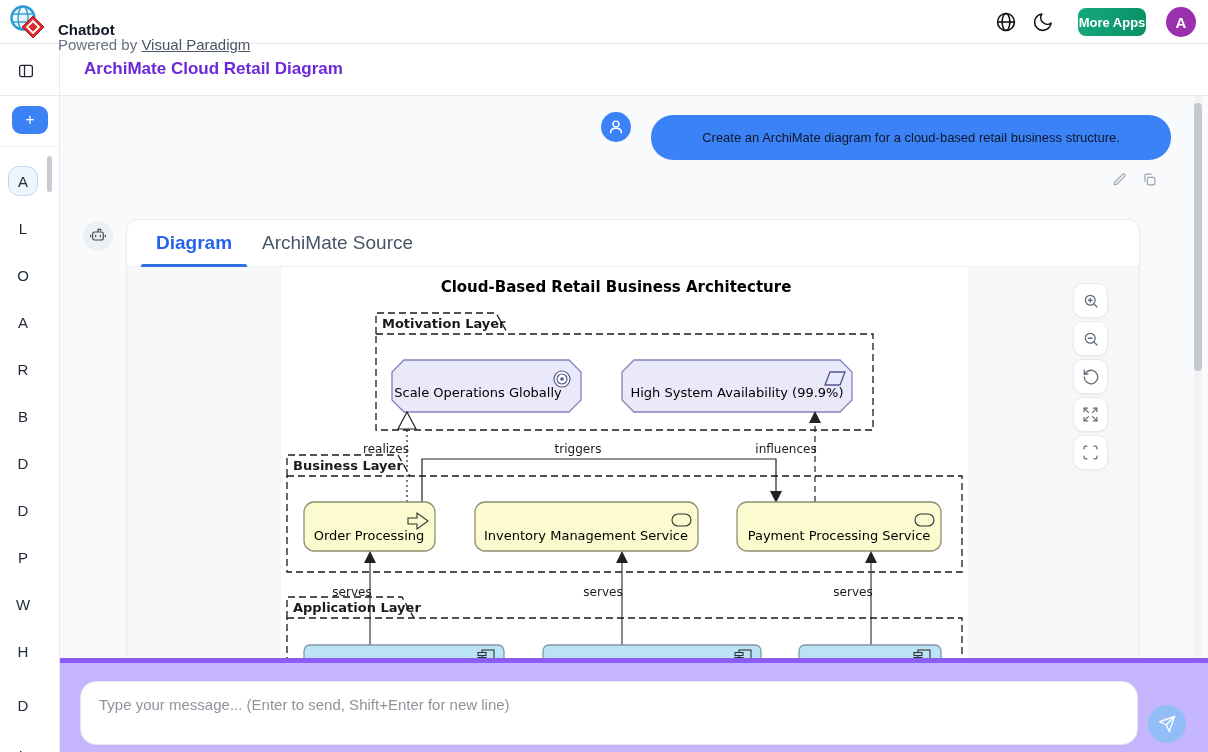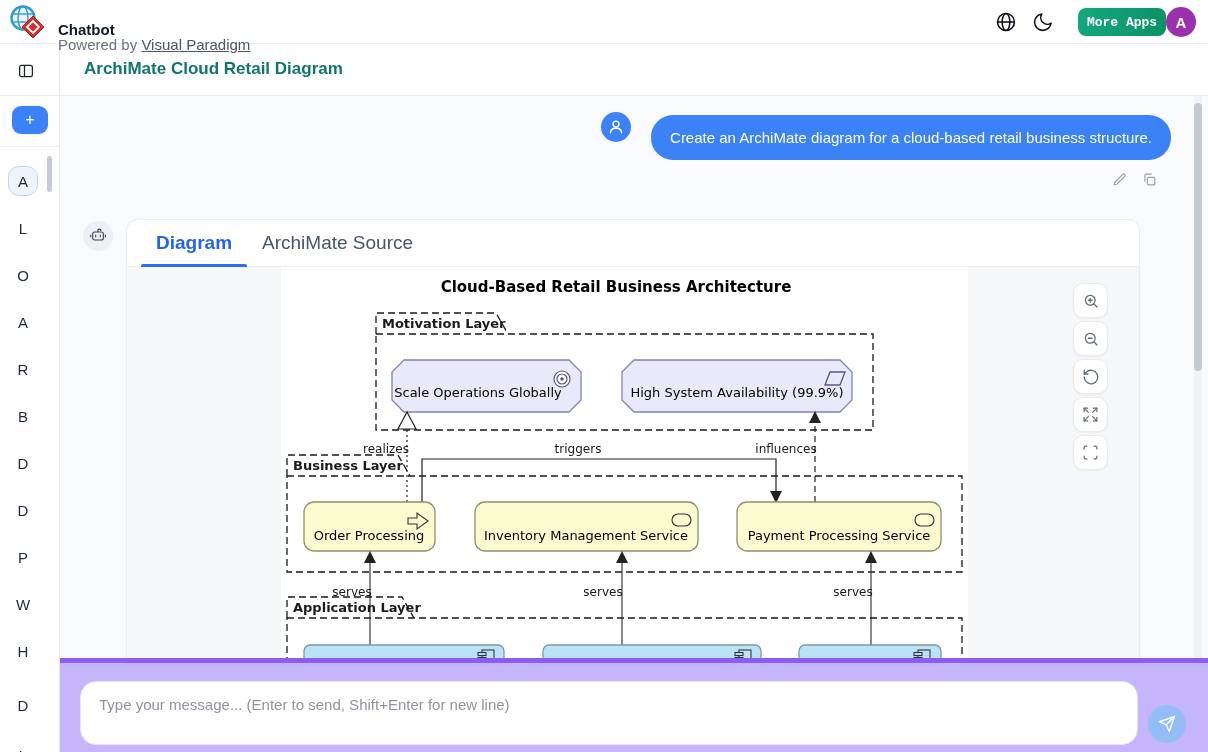--- a/index.html
+++ b/index.html
@@ -8,24 +8,24 @@
 
   
   #app-header { position:absolute; left:0; top:0; width:1208px; height:44px;
     background:#fff; border-bottom:1px solid #e7eaee; z-index:30; }
   #app-logo { position:absolute; left:9px; top:3px; }
   #brand { position:absolute; left:58px; top:7px;margin-top:14px; }
   #brand .t { font-size:15px; font-weight:bold; color:#111827; line-height:17px; }
   #brand .s { font-size:15px; color:#6b7280; line-height:14px; }
   #brand .s a { color:#4b5563; text-decoration:underline; cursor:pointer; }
   .hdr-icon-btn { position:absolute; top:11px; width:22px; height:22px; color:#0b0f14; cursor:pointer; }
-  #more-apps { position:absolute; left:1078px; top:8px; width:88px; height:28px;
+  #more-apps { position:absolute; left:1078px; top:8px; width:68px; height:28px;
     border:none; border-radius:8px; color:#fff; font-size:13px; font-weight:bold;
     background:linear-gradient(100deg,#13a87d,#0b9166); cursor:pointer;
-    font-family:Liberation Mono, monospace; }
+    font-family:Liberation Sans, sans-serif; }
   #hdr-avatar { position:absolute; left:1166px; top:7px; width:30px; height:30px;
     border-radius:50%; background:#9b30ae; color:#fff; font-size:15px; font-weight:bold;
     display:flex; align-items:center; justify-content:center; cursor:pointer; }
 
   
   #sidebar { position:absolute; left:0; top:44px; width:60px; height:708px;
     background:#fff; border-right:1px solid #e7eaee; z-index:20; overflow:hidden; }
   #sidebar-top { height:52px; border-bottom:1px solid #e7eaee; position:relative; }
   #panel-toggle { position:absolute; left:17px; top:18px; width:18px; height:18px; color:#1b2330; cursor:pointer; }
   #new-chat-row { height:51px; border-bottom:1px solid #eceff3; position:relative; }
@@ -35,29 +35,29 @@
   .sb-item { position:absolute; left:8px; width:30px; height:30px; display:flex;
     align-items:center; justify-content:center; font-size:15px; color:#1f2937;
     cursor:pointer; border-radius:11px; }
   .sb-item.active { background:#eef5fe; border:1px solid #bfd7f6; }
   #sb-scroll-thumb { position:absolute; left:47px; top:112px; width:5px; height:36px;
     background:#c8ccd2; border-radius:3px; cursor:pointer; }
 
   
   #titlebar { position:absolute; left:60px; top:44px; width:1148px; height:52px;
     background:#fff; border-bottom:1px solid #e7eaee; z-index:10; }
-  #page-title { position:absolute; left:24px; top:15px; font-size:17px; font-weight:bold; color:#0f766e; }
+  #page-title { position:absolute; left:24px; top:15px; font-size:17px; font-weight:bold; color:#6d28d9; }
 
   
   #chat-area { position:absolute; left:60px; top:96px; width:1148px; height:562px;
     background:#f8fafc; overflow:hidden; }
   #user-avatar { position:absolute; left:541px; top:16px; width:30px; height:30px;
     border-radius:50%; background:#3b82f6; display:flex; align-items:center; justify-content:center; }
   #user-bubble { position:absolute; left:591px; top:19px; width:520px; height:45px;
-    background:#3b82f6; border-radius:22px; color:#ffffff; font-size:15px;
+    background:#3b82f6; border-radius:22px; color:#0f172a; font-size:13px;
     display:flex; align-items:center; justify-content:center; }
   .msg-action { position:absolute; width:17px; height:17px; color:#9aa1aa; cursor:pointer; }
   #edit-action { left:1051px; top:75px; }
   #copy-action { left:1081px; top:75px; }
   #bot-avatar { position:absolute; left:23px; top:125px; width:30px; height:30px;
     border-radius:50%; background:#edf0f3; display:flex; align-items:center; justify-content:center; }
 
   
   #result-card { position:absolute; left:66px; top:123px; width:1014px; height:560px;
     background:#fff; border:1px solid #e9ecf0; border-radius:12px; overflow:hidden;

